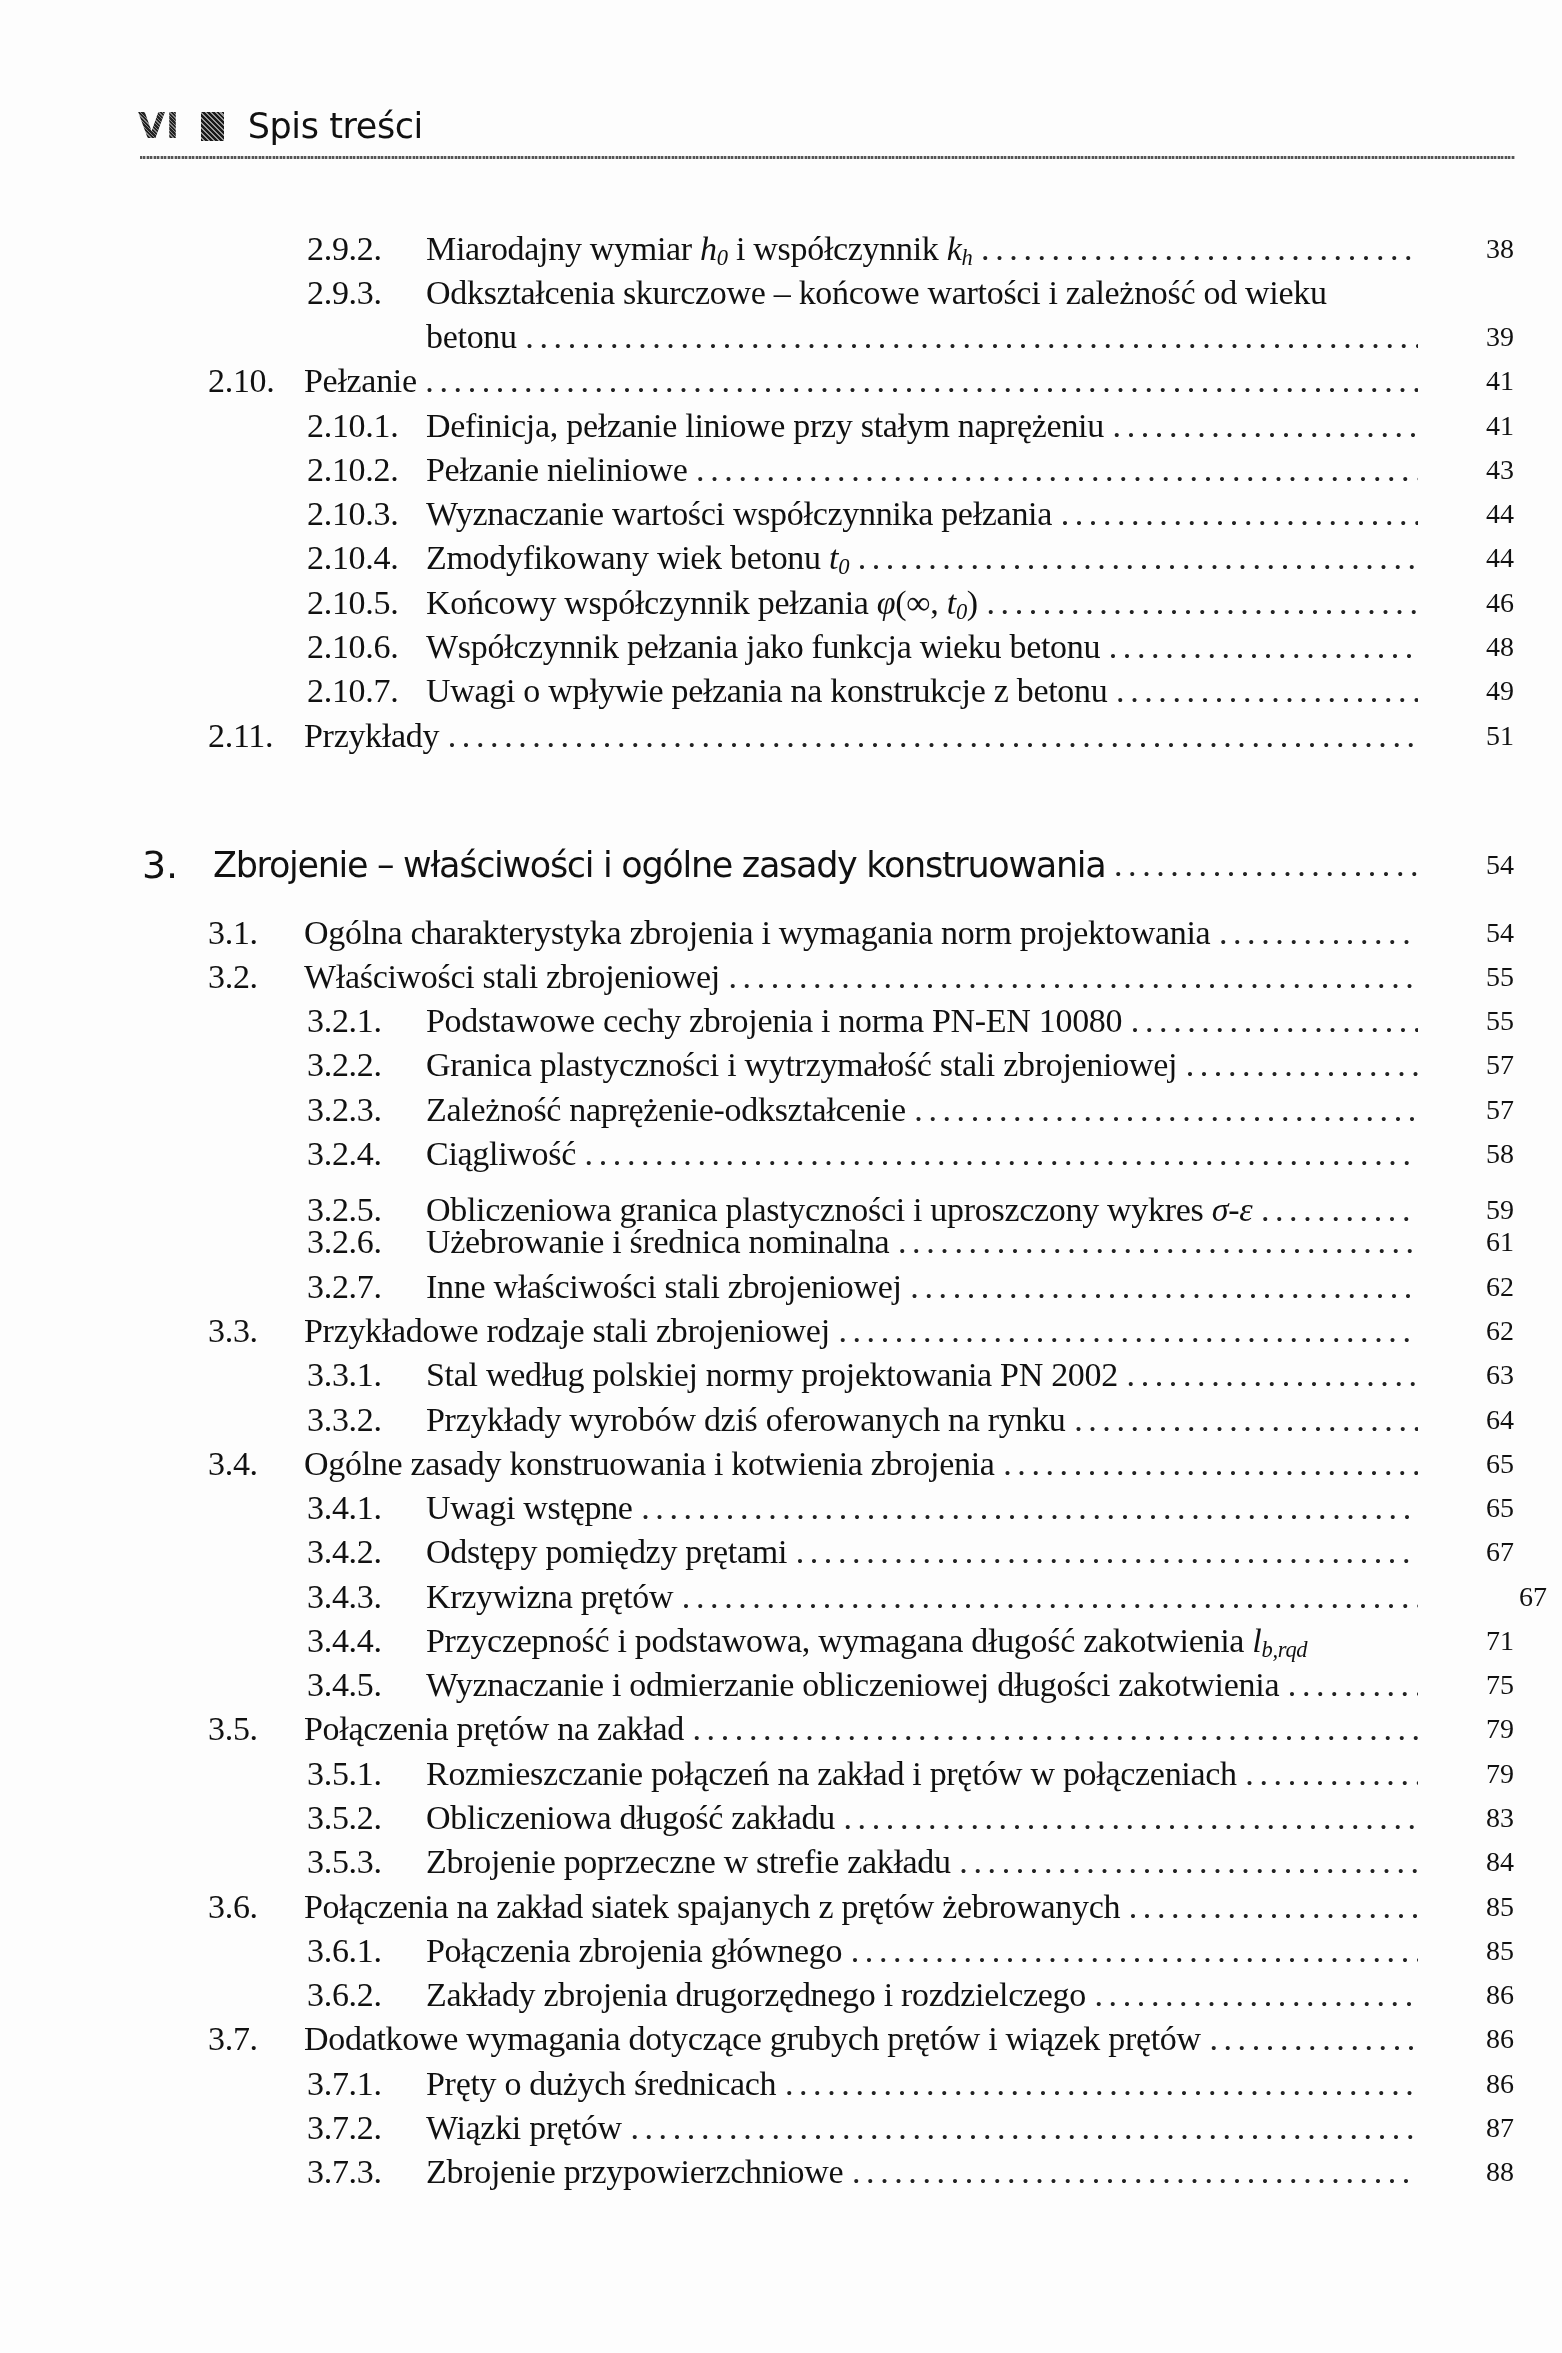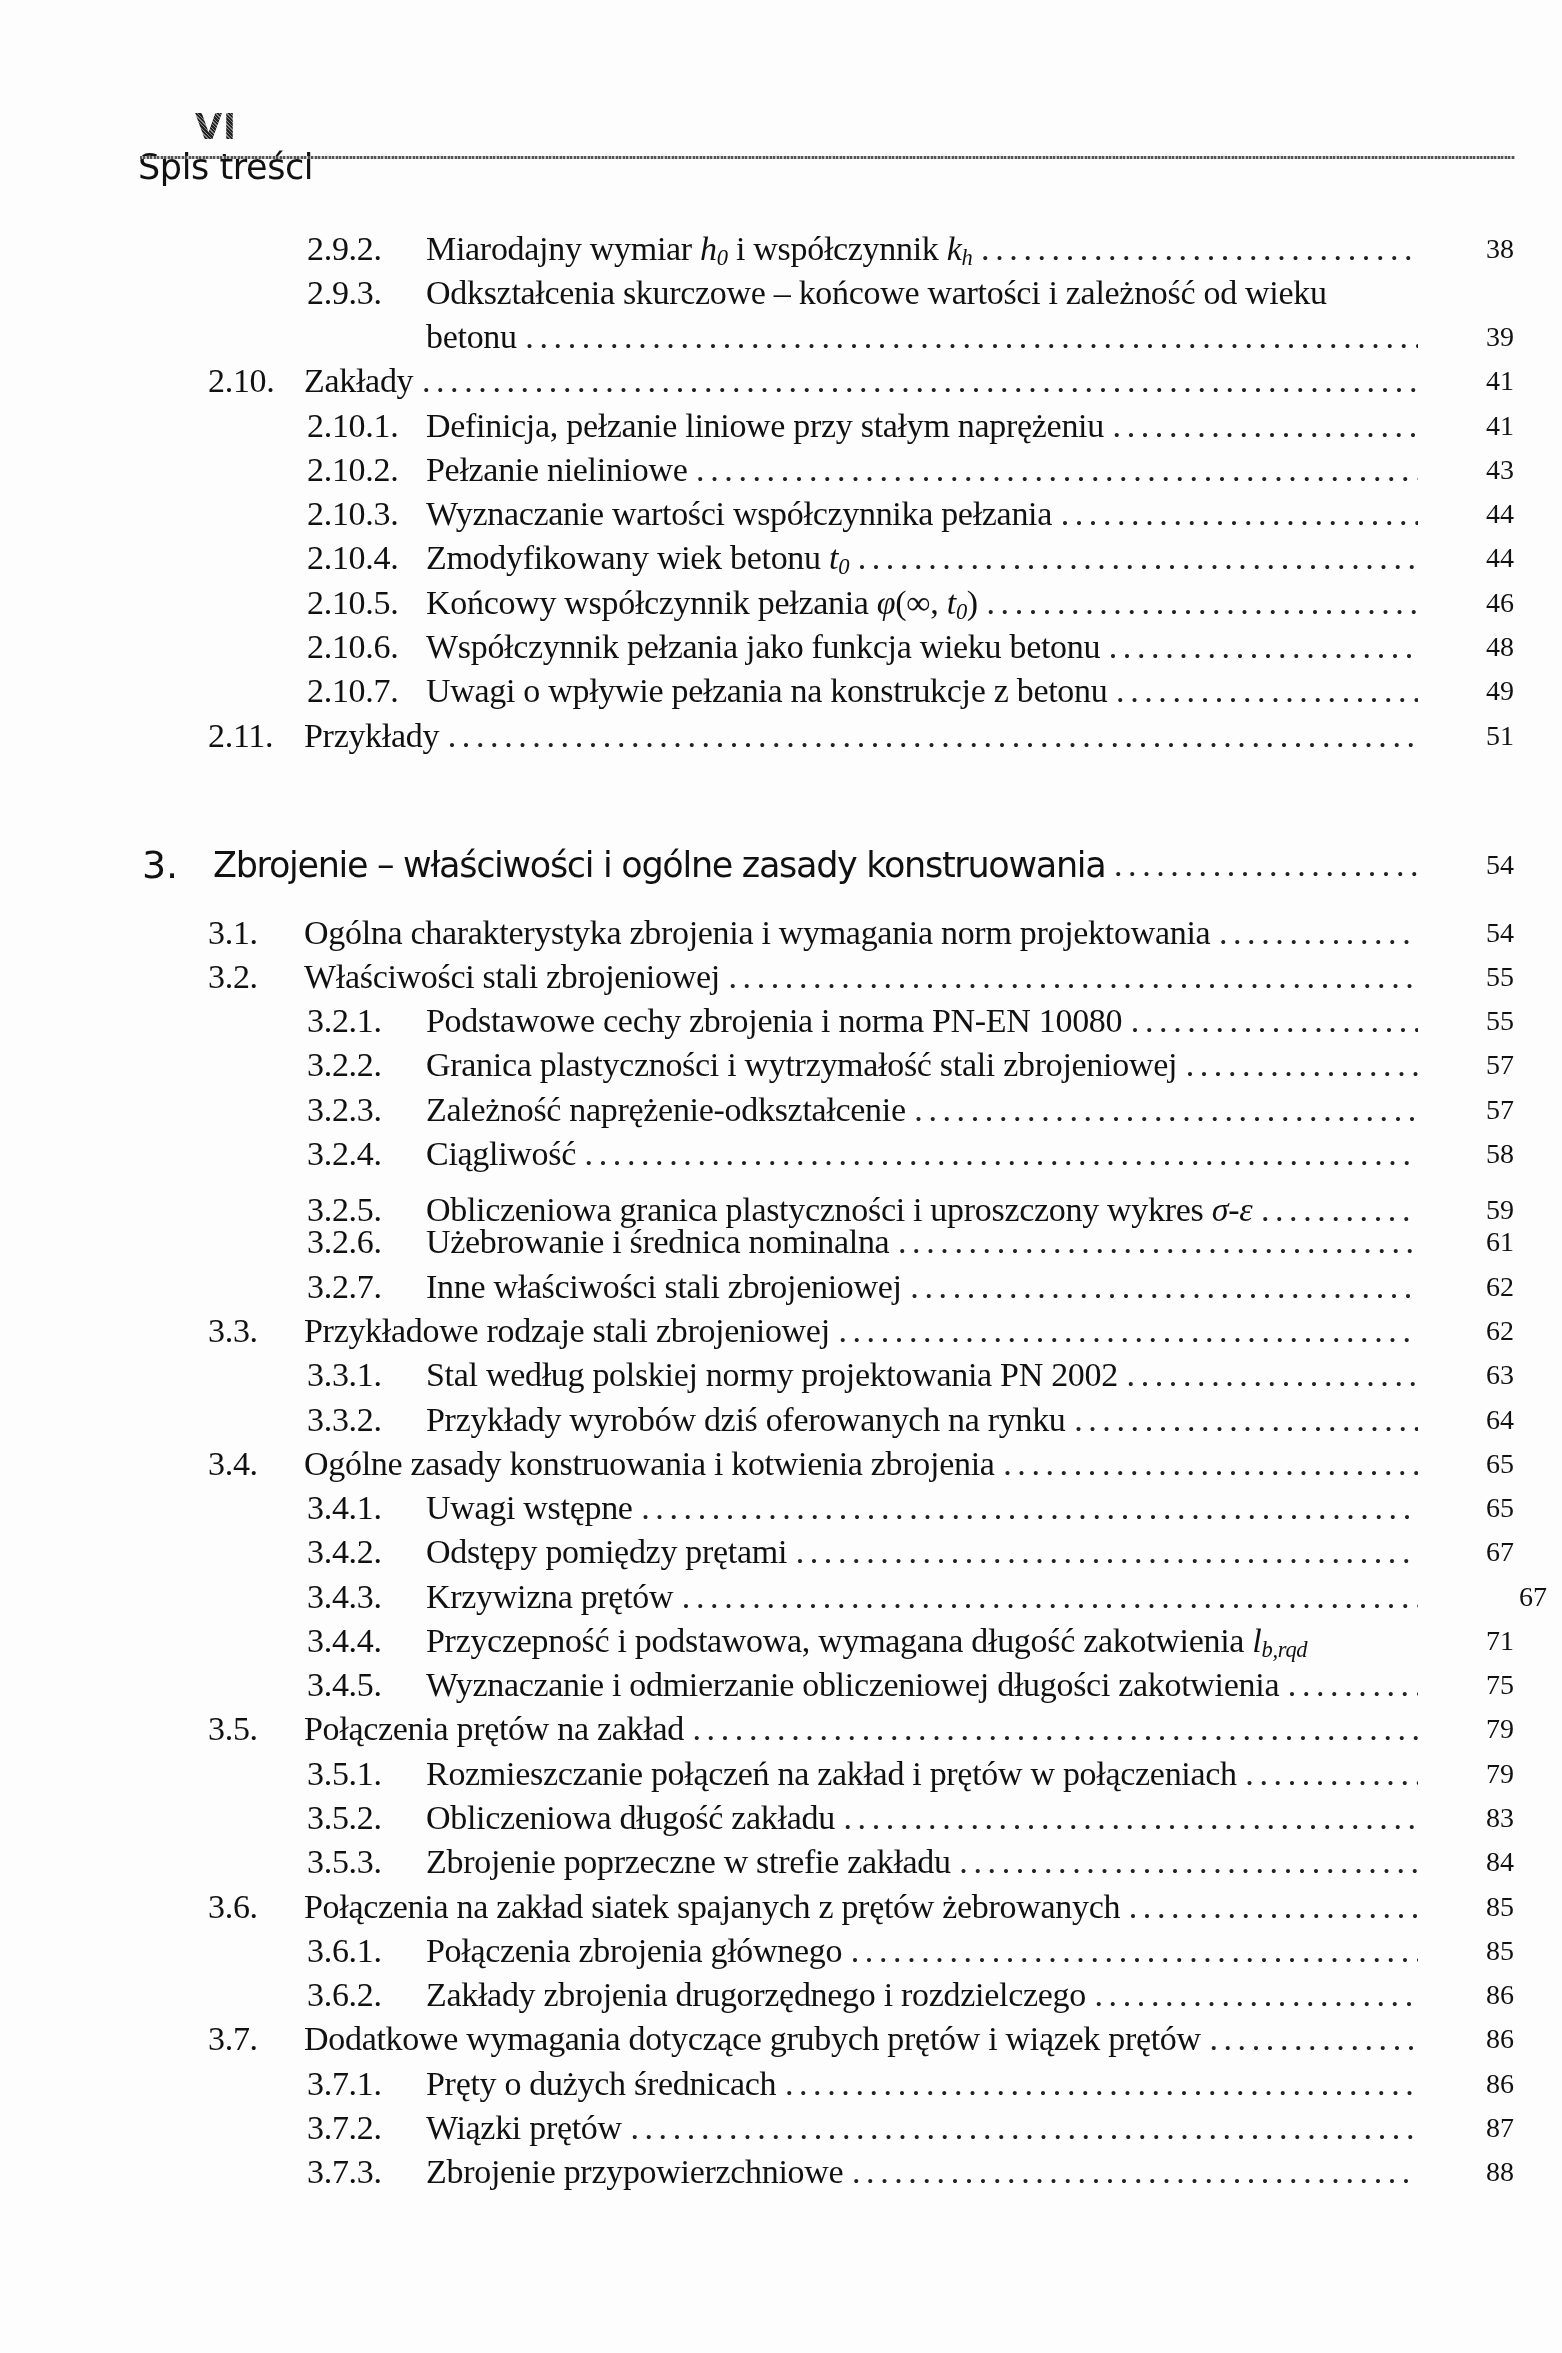--- a/index.html
+++ b/index.html
@@ -1,18 +1,18 @@
 <!DOCTYPE html>
 <html style="font-size:14px"><head>
 <meta charset="utf-8">
 <style>
   html, body { margin: 0; padding: 0; background: #ffffff; }
   body { width: 1563px; height: 2354px; position: relative; overflow: hidden; color: #111; }
   .page { position: absolute; left: 0; top: 0; width: 1563px; height: 2354px; background: #fdfdfd; }
-  .run-head { position: absolute; left: 138px; top: 107px; height: 38px; display: flex; align-items: center; flex-direction: column; }
+  .run-head { position: absolute; left: 138px; top: 107px; height: 38px; display: flex; align-items: center; }
   .folio { font-family: "DejaVu Sans", sans-serif; font-weight: bold; font-size: 35px; color: #555; letter-spacing: 0.9px; width: 61px;
            background-image: repeating-linear-gradient(45deg, #222 0 1.7px, #888 1.7px 2.6px); -webkit-background-clip: text; background-clip: text; -webkit-text-fill-color: transparent; }
   .square { width: 23px; height: 29px; margin-left: 1.7px; margin-right: 24px;
             background-image: repeating-linear-gradient(45deg, #1a1a1a 0 1.7px, #999 1.7px 3.5px); }
   .head-title { font-family: "DejaVu Sans", sans-serif; font-size: 35px; font-weight: 500; color: #111; letter-spacing: -0.4px; }
   .head-rule { position: absolute; left: 140px; top: 156px; width: 1375px; height: 2.6px;
                background-image: repeating-linear-gradient(90deg, #555 0 1.7px, #bbb 1.7px 3.5px); }
   .row { position: absolute; height: 44px; left: 0; width: 1563px; }
   .num { position: absolute; top: 0; font-family: "Liberation Serif", serif; font-size: 34px; line-height: 44px; white-space: nowrap; letter-spacing: -0.3px; }
   .title { position: absolute; top: 0; font-family: "Liberation Serif", serif; font-size: 34px; line-height: 44px; white-space: nowrap; display: flex; letter-spacing: -0.3px; }
@@ -61,21 +61,21 @@
         <span class="num"></span>
         <span class="title">
           <span class="txt">betonu</span>
           <span class="leader">............................................................................................................................................................................................................................</span>
         </span>
         <span class="page-num">39</span>
       </div>
       <div class="row lvl1" style="top: 359px;">
         <span class="num">2.10.</span>
         <span class="title">
-          <span class="txt">Zakłady</span>
+          <span class="txt">Pełzanie</span>
           <span class="leader">............................................................................................................................................................................................................................</span>
         </span>
         <span class="page-num">41</span>
       </div>
       <div class="row lvl2" style="top: 404px;">
         <span class="num">2.10.1.</span>
         <span class="title">
           <span class="txt">Definicja, pełzanie liniowe przy stałym naprężeniu</span>
           <span class="leader">............................................................................................................................................................................................................................</span>
         </span>

